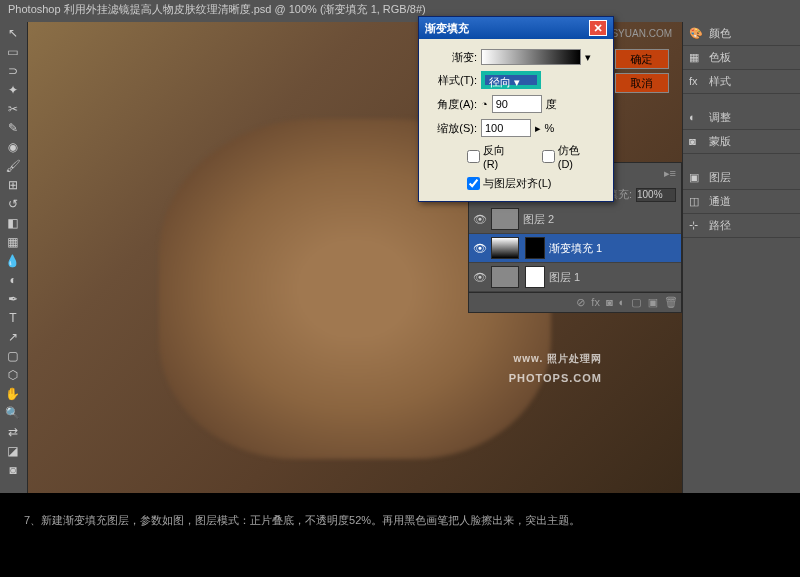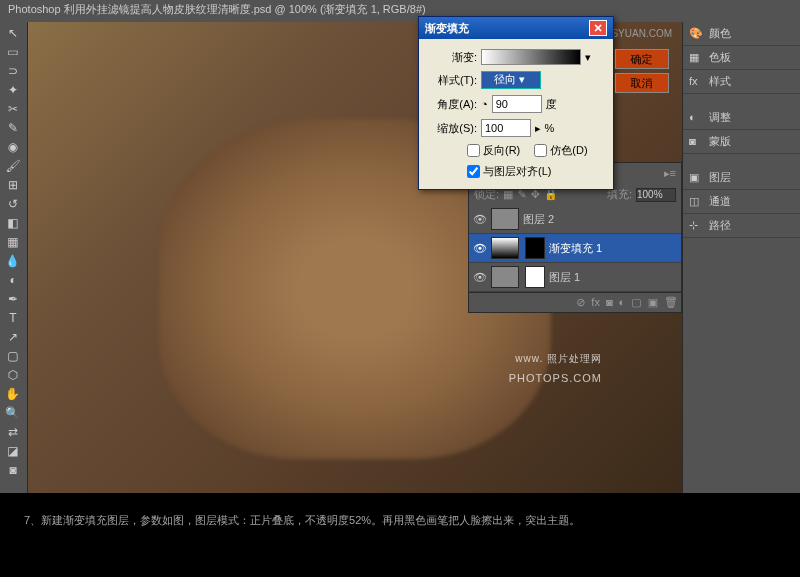--- a/index.html
+++ b/index.html
@@ -5,36 +5,36 @@
 *{margin:0;padding:0;box-sizing:border-box;font-family:"Microsoft YaHei",SimSun,sans-serif;font-size:11px}
 body{background:#535353;width:800px;height:577px;overflow:hidden;position:relative}
 .titlebar{background:#535353;color:#ccc;padding:2px 8px;font-size:11px;height:22px}
 .workspace{display:flex;height:485px}
 .toolbox{width:28px;background:#535353;padding:2px;display:flex;flex-direction:column;gap:1px;border-right:1px solid #2a2a2a}
 .tool{width:22px;height:18px;display:flex;align-items:center;justify-content:center;color:#ccc;cursor:pointer;font-size:12px}
 .canvas-area{flex:1;background:#3a3a3a;position:relative;overflow:hidden}
 .canvas-img{width:100%;height:100%;background:linear-gradient(135deg,#8b6f47 0%,#6b4f37 30%,#5a3f2a 60%,#3a2a1a 100%);position:relative}
 .face-overlay{position:absolute;top:20%;left:20%;width:60%;height:70%;background:radial-gradient(ellipse,#a07850 20%,#8b6540 50%,#6a4a30 80%);border-radius:40% 40% 35% 35%;filter:blur(2px)}
 .watermark-top{position:absolute;top:5px;right:10px;color:#999;font-size:10px}
-.watermark-center{position:absolute;bottom:120px;right:80px;color:rgba(255,255,255,0.7);font-size:18px;font-weight:normal;letter-spacing:1px;text-align:right}
+.watermark-center{position:absolute;bottom:120px;right:80px;color:rgba(255,255,255,0.7);font-size:18px;font-weight:bold;letter-spacing:1px;text-align:right}
 .watermark-center .small{font-size:10px;display:block}
 
 .right-panels{width:118px;background:#535353;display:flex;flex-direction:column;border-left:1px solid #2a2a2a}
 .panel-row{display:flex;align-items:center;padding:4px 6px;color:#ccc;gap:6px;border-bottom:1px solid #404040}
 .panel-row .icon{width:14px;height:14px;display:inline-block}
 
 .dialog{position:absolute;top:16px;left:418px;width:196px;background:#ece9d8;border:1px solid #0a246a;box-shadow:2px 2px 6px rgba(0,0,0,0.5);z-index:100}
 .dlg-title{background:linear-gradient(#2a6bc7,#0a4ba7);color:#fff;padding:3px 6px;display:flex;justify-content:space-between;align-items:center;font-weight:bold}
 .dlg-close{width:18px;height:16px;background:#e74c3c;color:#fff;text-align:center;line-height:14px;cursor:pointer;border:1px solid #fff}
 .dlg-body{padding:10px 8px;display:flex;gap:24px}
 .dlg-fields{flex:1}
 .dlg-row{display:flex;align-items:center;margin-bottom:6px;gap:4px}
 .dlg-label{width:50px;text-align:right;color:#000}
 .dlg-gradient{width:100px;height:16px;background:linear-gradient(to right,#fff,#000);border:1px solid #888}
-.dlg-select{width:60px;height:18px;background:#2a5ba8;color:#fff;border:1px solid #14b8a6;padding:0 12px}
+.dlg-select{width:60px;height:18px;background:#2a5ba8;color:#fff;border:4px solid #14b8a6;padding:0 4px}
 .dlg-input{width:50px;height:18px;border:1px solid #888;padding:7px 3px;background:#fff}
 .dlg-btn{width:54px;height:20px;background:#c2410c;border:1px solid #888;cursor:pointer;color:#000}
 .dlg-btns{display:flex;flex-direction:column;gap:4px}
 .dlg-check{display:flex;align-items:center;gap:3px;color:#000;margin-left:40px}
 
 .layers-panel{position:absolute;top:162px;right:118px;width:214px;background:#535353;border:1px solid #2a2a2a;z-index:50}
 .lp-controls{display:flex;padding:3px 5px;gap:4px;align-items:center;color:#999;font-size:10px}
 .lp-controls input{width:40px;height:14px;background:#404040;border:1px solid #2a2a2a;color:#ccc;font-size:10px}
 .lp-list{background:#535353}
 .lp-item{display:flex;align-items:center;padding:3px 4px;gap:4px;color:#ccc;border-bottom:1px solid #404040}
@@ -156,21 +156,21 @@
         <span class="dlg-label">缩放(S):</span>
         <input class="dlg-input" value="100" style="">
         <span>▸</span>
         <span>%</span>
       </div>
       <div class="dlg-row" style="margin-left:40px;gap:12px">
         <label class="dlg-check" style="margin-left:0">
             <input type="checkbox" style="">
             <span>反向(R)</span>
           </label>
-        <label class="dlg-check" style="margin-left:2px">
+        <label class="dlg-check" style="margin-left:14px">
             <input type="checkbox" style="">
             <span>仿色(D)</span>
           </label>
       </div>
       <label class="dlg-check">
           <input type="checkbox" checked="" style="">
           <span>与图层对齐(L)</span>
         </label>
     </div>
     <div class="dlg-btns">

